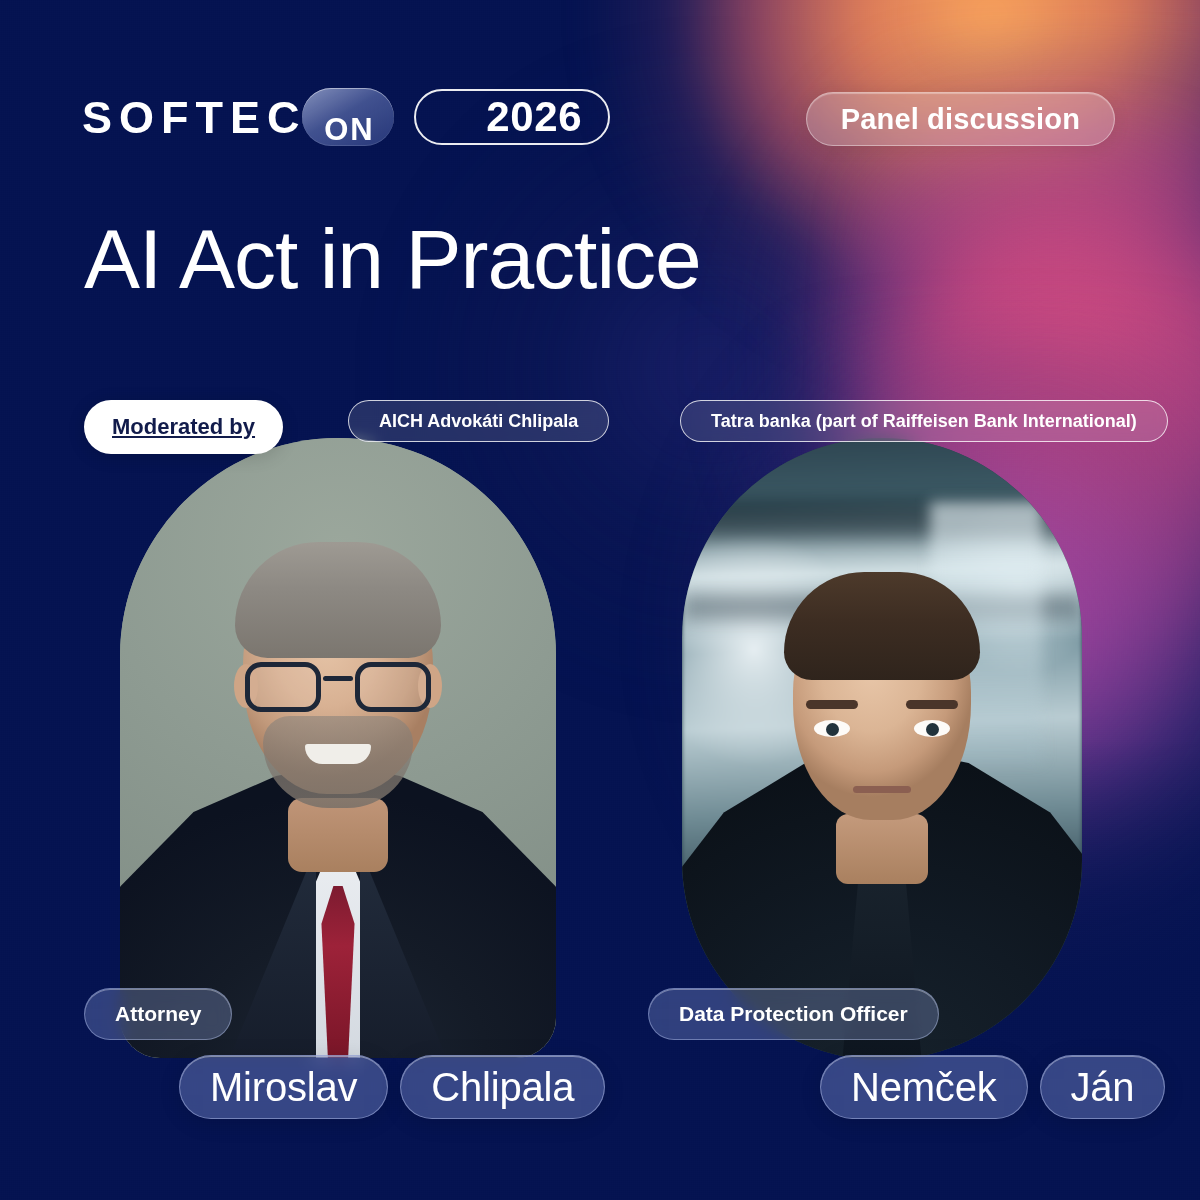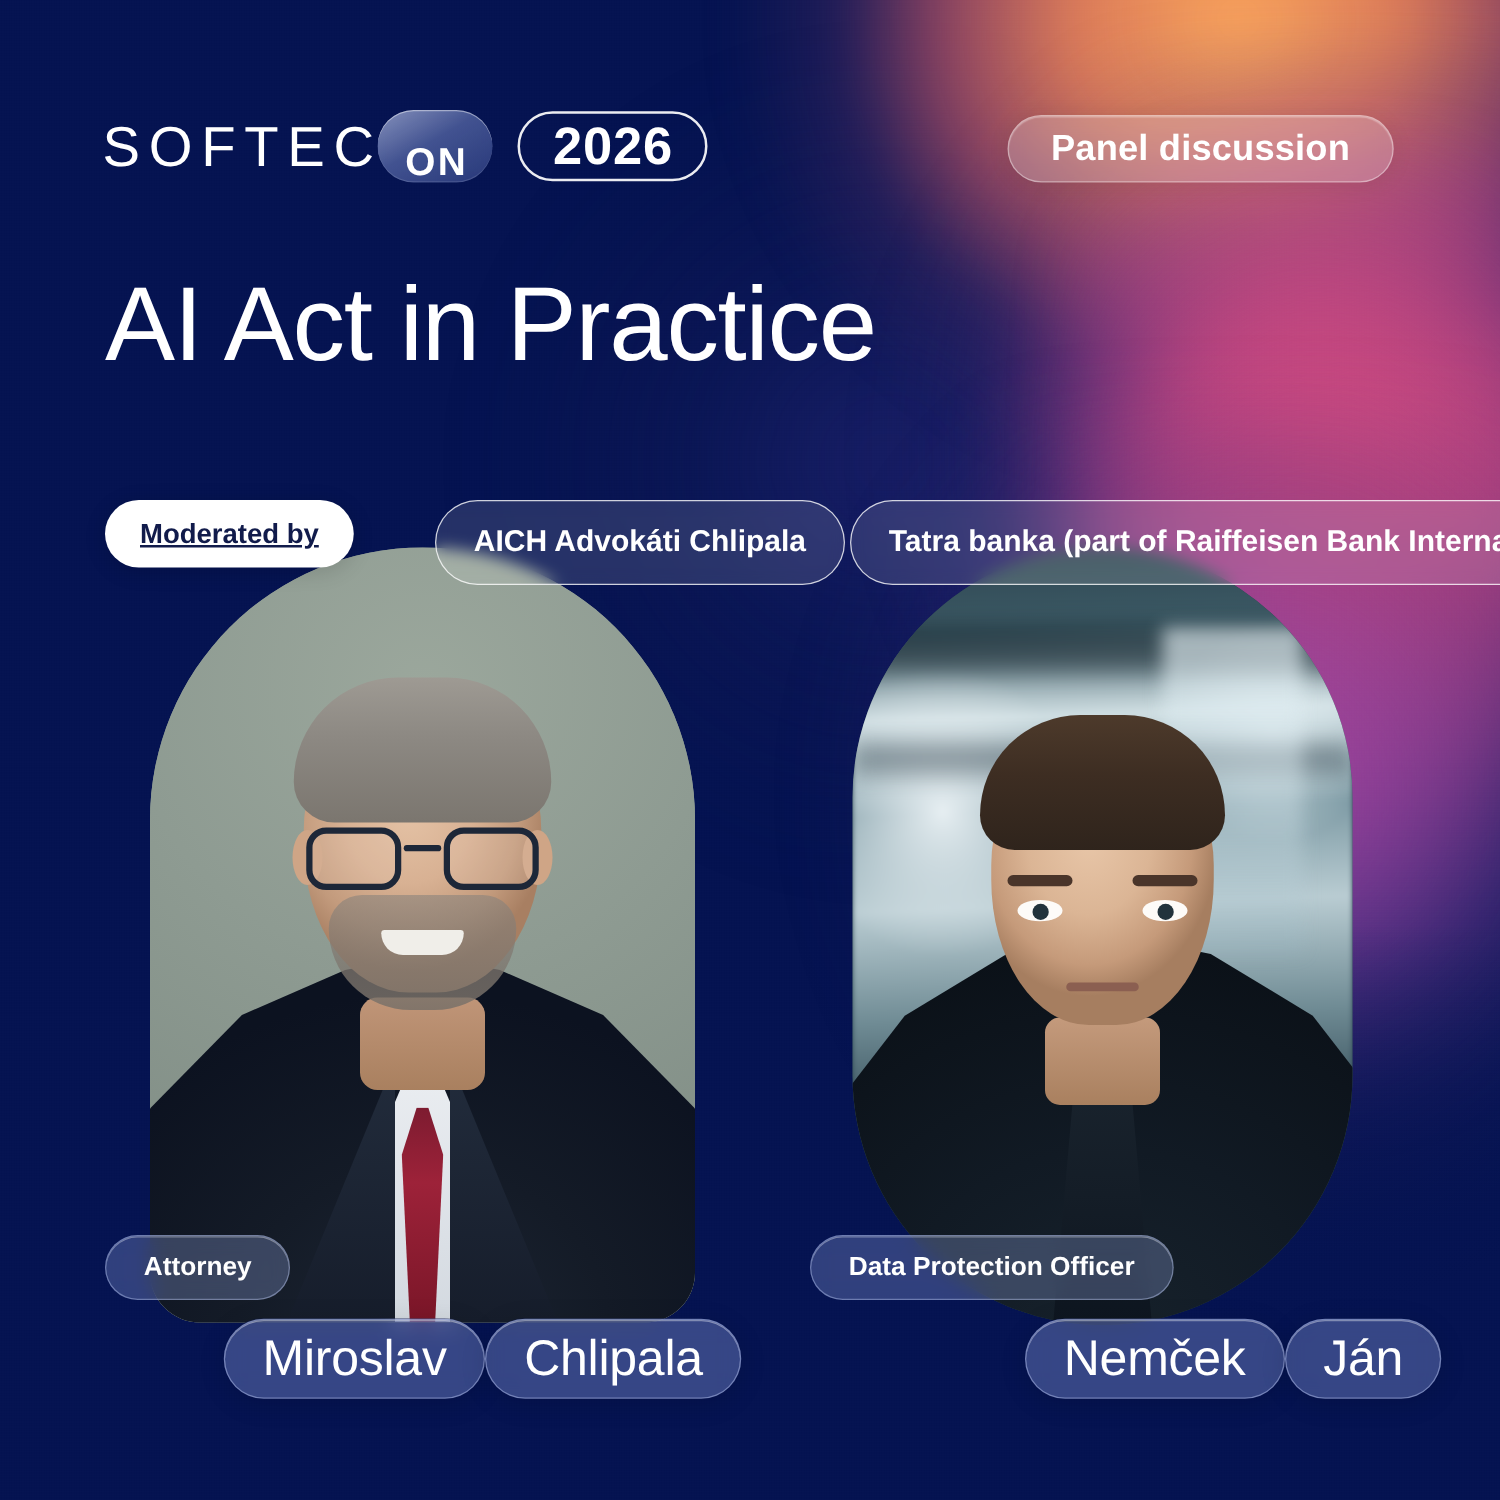--- a/index.html
+++ b/index.html
@@ -100,21 +100,21 @@
   
   .header {
     position:absolute; left:0; right:0; top:0; height:200px;
   }
   .logo {
     position:absolute; left:82px; top:88px;
     display:flex; align-items:center; height:58px;
   }
   .logo-word {
     display:flex; align-items:flex-start;
-    font-weight:normal;
+    font-weight:bold;
     font-size:45px;
     letter-spacing:.155em;
     line-height:1;
     color:#ffffff;
   }
   .logo-word .ltr { display:inline-block; }
   .logo-on {
     position:relative;
     margin-left:-4px;
     display:inline-flex; align-items:center; justify-content:center;
@@ -130,21 +130,21 @@
     font-weight:bold; font-size:31px; letter-spacing:.06em; color:#fff;margin-top:25px;
   }
   .logo-year {
     margin-left:20px;
     display:inline-flex; align-items:center; justify-content:center;
     height:56px; padding:0 26px;
     border:2px solid rgba(255,255,255,.92);
     border-radius:28px;
   }
   .logo-year span {
-    font-weight:bold; font-size:42px; letter-spacing:.015em; color:#fff;
+    font-weight:bold; font-size:42px; letter-spacing:.015em; color:#fff;margin-left:44px;
   }
 
   .badge-type {
     position:absolute; right:85px; top:92px;
     display:inline-flex; align-items:center; justify-content:center;
     height:54px; padding:12px 34px;
     border-radius:27px;
     background:rgba(255,255,255,.22);
     border:1px solid rgba(255,255,255,.40);
     box-shadow:inset 0 1px 1px rgba(255,255,255,.33), 0 2px 18px rgba(0,0,0,.08);
@@ -360,22 +360,22 @@
   .pill-solid-white {
     background:#ffffff; color:#111b4b;
     height:54px; padding:0 28px;
     font-size:22px; font-weight:bold;
     box-shadow:0 3px 18px rgba(0,0,0,.14);
   }
   .pill-outline {
     background:rgba(255,255,255,.13);
     border:1.5px solid rgba(255,255,255,.78);
     color:#fff;
-    height:68px; padding:0 30px;
-    font-size:24px; font-weight:bold;
+    height:42px; padding:0 30px;
+    font-size:18px; font-weight:bold;
     backdrop-filter:blur(6px);
   }
   .pill-glass {
     background:rgba(150,170,230,.30);
     border:1px solid rgba(200,215,255,.40);
     color:#fff;
     height:52px; padding:0 30px;
     font-size:21px; font-weight:bold;
     box-shadow:inset 0 1px 0 rgba(255,255,255,.35);
     backdrop-filter:blur(8px);
@@ -392,21 +392,21 @@
   }
 
   
   .tag-moderated { position:absolute; left:0;   top:10px;  z-index:6;text-decoration:underline; }
   .tag-company-l { position:absolute; left:264px; top:10px; z-index:6; }
   .tag-company-r { position:absolute; left:32px;  top:10px; z-index:6; }
 
   .tag-role-l { position:absolute; left:0;  top:598px; z-index:7;text-align:right; }
   .tag-role-r { position:absolute; left:0;  top:598px; z-index:7; }
 
-  .names { position:absolute; top:665px; z-index:8; display:flex; }
+  .names { position:absolute; top:665px; z-index:8; display:flex; gap:12px; }
   .names.left  { left:95px; }
   .names.right { left:172px; }
 </style>
 </head>
 <body>
 
 <div id="stage">
 
   <div class="bg-layer">
     <div class="blob-indigo"></div>

